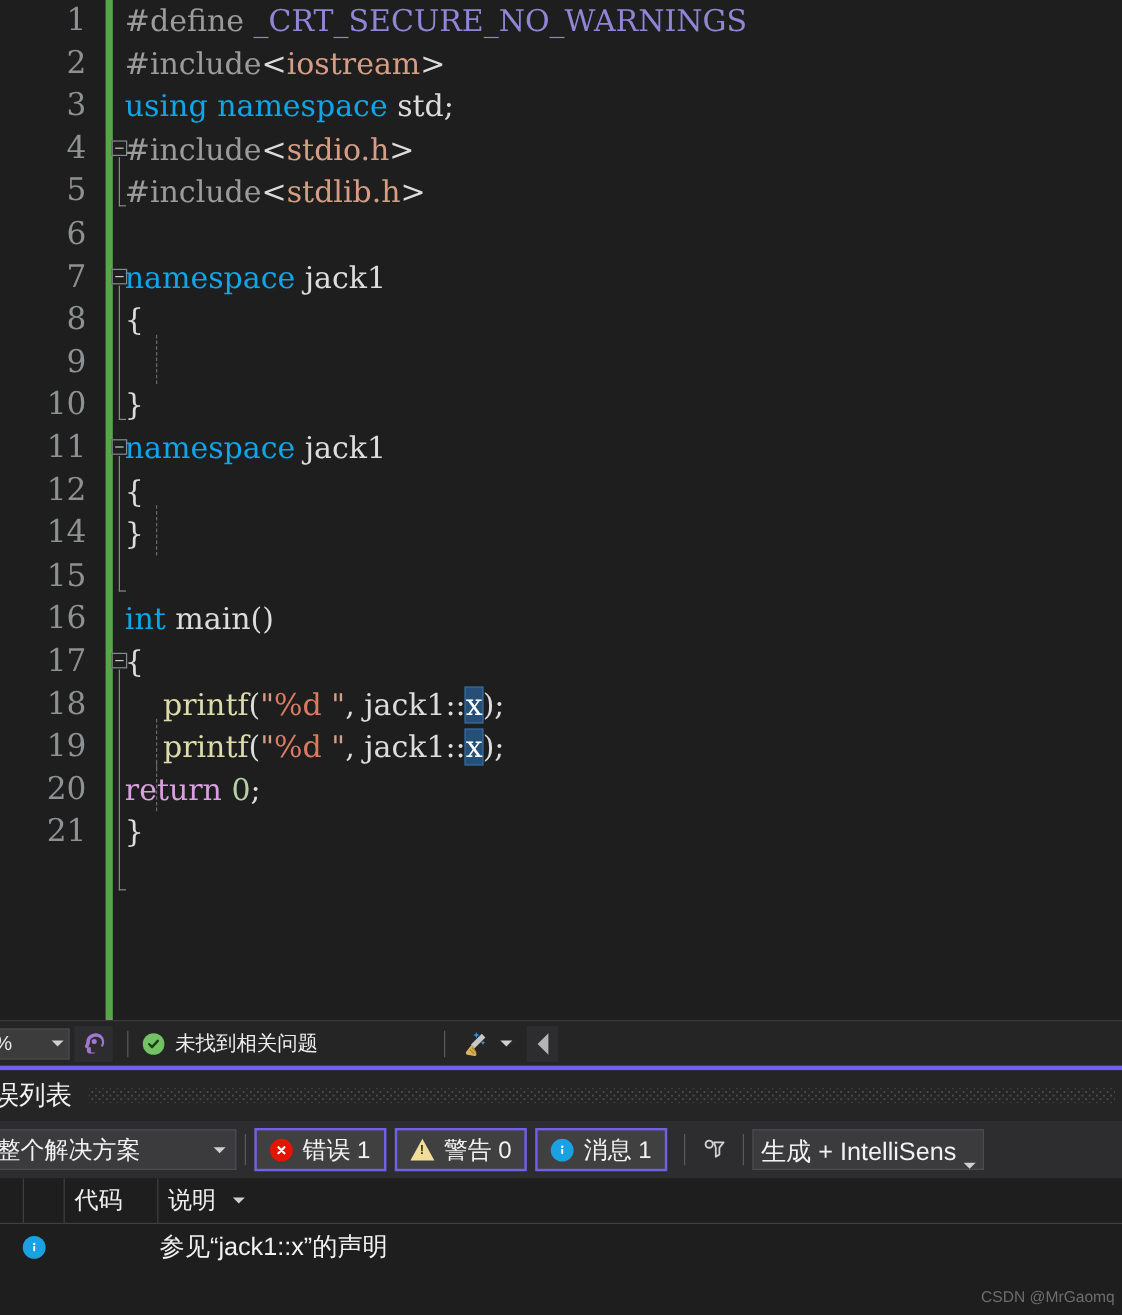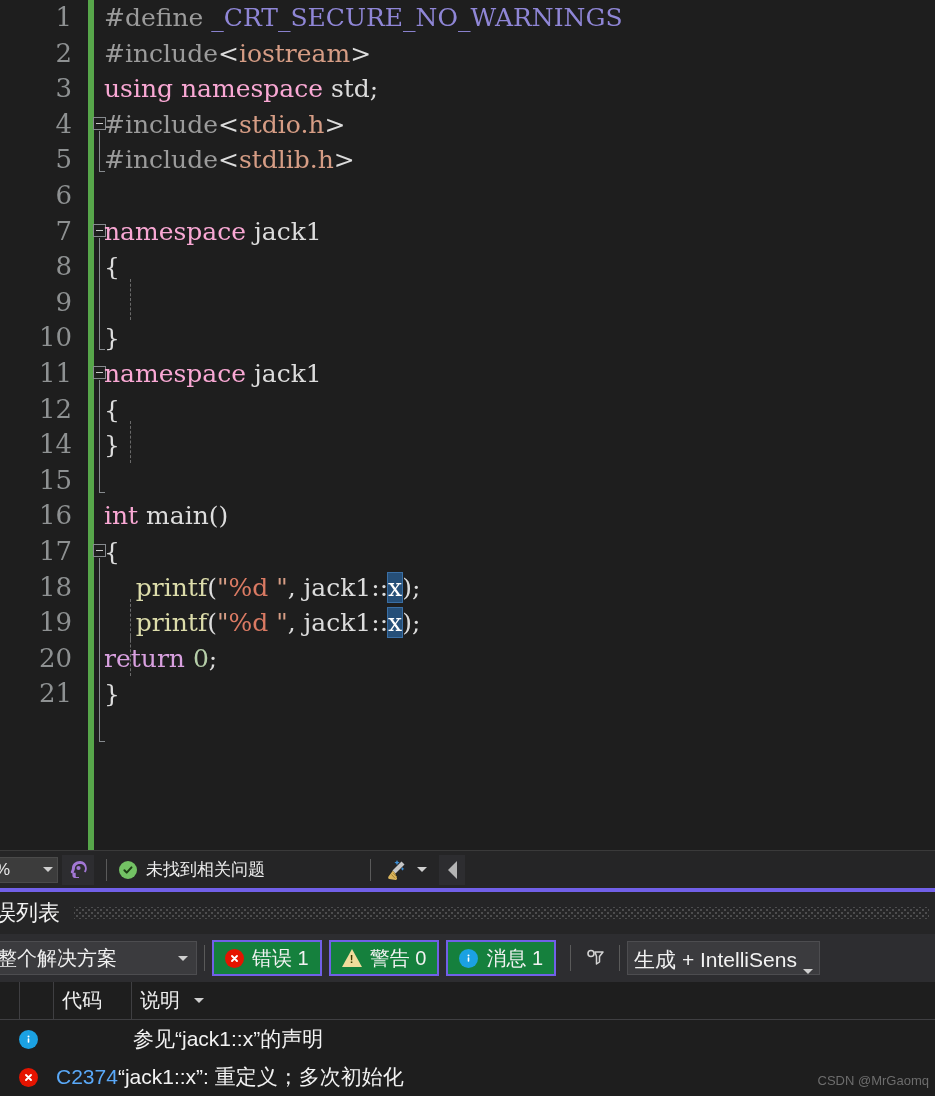--- a/index.html
+++ b/index.html
@@ -126,21 +126,21 @@
     position: absolute;
     left: 104px;
     top: 0;
     line-height: 35.6px;
     z-index: 5;
   }
 
   
   .t-pp      { color: #9b9b9b; }
   .t-macro   { color: #8f86d6; }
-  .t-kw      { color: #f9a8d4; }
+  .t-kw      { color: #0ea5e9; }
   .t-ctrl    { color: #d8a0df; }
   .t-str     { color: #d69d85; }
   .t-fmt     { color: #da7a63; }
   .t-func    { color: #dcdcaa; }
   .t-num     { color: #b5cea8; }
   .t-plain   { color: #dcdcdc; }
   .t-punct   { color: #dcdcdc; }
   .t-hl      { background: #264f78; color: #ffffff; box-shadow: 0 0 0 1px #3a6fa5; }
 
   
@@ -264,21 +264,21 @@
     margin-left: -8px;
   }
   .scope-combo .lbl { font-size: 20px; color: #f0f0f0; white-space: nowrap; }
   .tb-sep { width: 1px; height: 26px; background: #5a5a5a; margin: 0 7px; }
 
   .count-btn {
     height: 36px;
     display: flex; align-items: center; gap: 8px;
     padding: 0 11px;
     border: 2px solid #7160e8;
-    background: #15803d;
+    background: #404040;
     margin-right: 7px;
   }
   .count-btn .cb-label { font-size: 20px; color: #f2f2f2; white-space: nowrap; }
 
   .ic-err, .ic-info {
     width: 19px; height: 19px; border-radius: 50%;
     display: flex; align-items: center; justify-content: center;
     flex-shrink: 0;
   }
   .ic-err { background: #e51400; }
@@ -525,28 +525,17 @@
           <span class="row-icon">
             <span class="ic-info">
               <svg width="11" height="11" viewBox="0 0 11 11">
                 <circle cx="5.5" cy="2.6" r="1" fill="#ffffff"></circle>
                 <rect x="4.7" y="4.3" width="1.6" height="4.4" rx="0.6" fill="#ffffff"></rect>
               </svg>
             </span>
           </span>
           <span class="row-desc indented">参见“jack1::x”的声明</span>
         </div>
-        <div class="grid-row">
-          <span class="row-icon">
-            <span class="ic-err">
-              <svg width="11" height="11" viewBox="0 0 11 11">
-                <path d="M3 3 L8 8 M8 3 L3 8" stroke="#ffffff" stroke-width="1.9" stroke-linecap="round"></path>
-              </svg>
-            </span>
-          </span>
-          <span class="row-code">C2374</span>
-          <span class="row-desc">“jack1::x”: 重定义；多次初始化</span>
-        </div>
       </div>
 
     <div class="watermark">CSDN @MrGaomq</div>
   </div>
 </div>
 
 </body></html>

